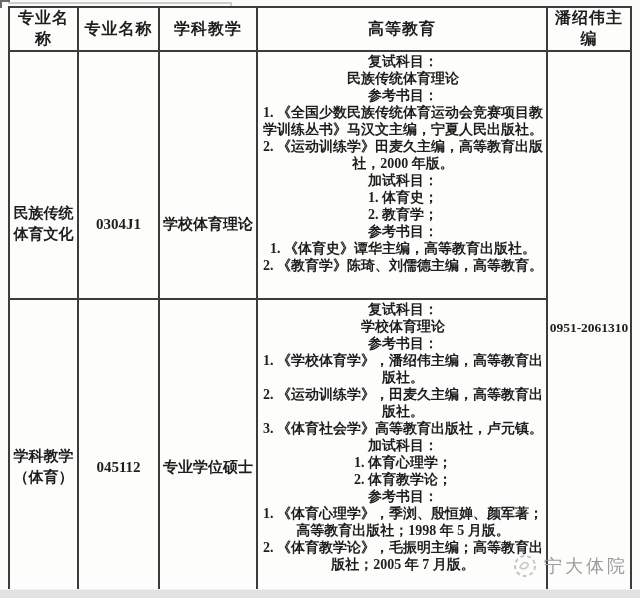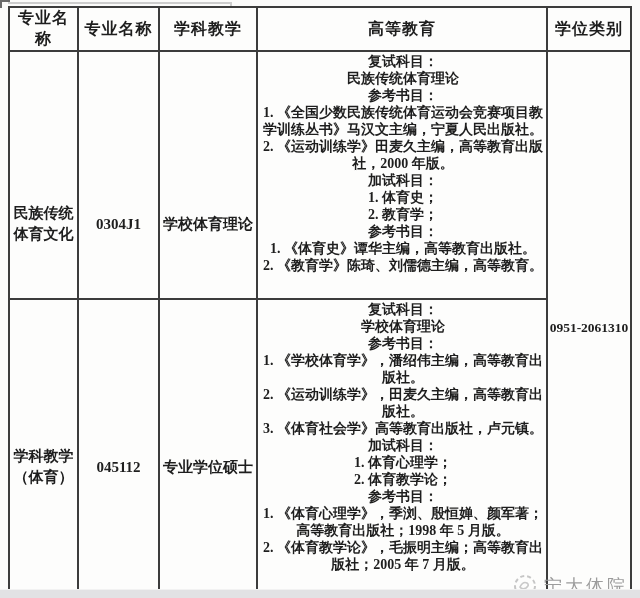--- a/index.html
+++ b/index.html
@@ -71,21 +71,20 @@
   
   .watermark {
     position: absolute;
     left: 512px;
     top: 553px;
     display: flex;
     align-items: center;
     gap: 6px;
     color: #9c9c9c;
     pointer-events: none;
-    margin-top: 20px;
   }
   .watermark-text {
     font-size: 18px;
     letter-spacing: 3px;
     font-weight: 500;
   }
 
   
   .bottom-bar {
     position: absolute;
@@ -140,21 +139,21 @@
     <col style="width:98px">
     <col style="width:290px">
     <col style="width:84px">
   </colgroup>
   <thead>
     <tr>
       <th>专业名称</th>
       <th>专业名称</th>
       <th>学科教学</th>
       <th>高等教育</th>
-      <th>学位类别</th>
+      <th>潘绍伟主编</th>
     </tr>
   </thead>
   <tbody>
     <tr class="row-1">
       <td class="cell-center">民族传统
 体育文化</td>
       <td class="cell-center">0304J1</td>
       <td class="cell-center">学校体育理论</td>
       <td class="cell-subjects">复试科目：
 民族传统体育理论

